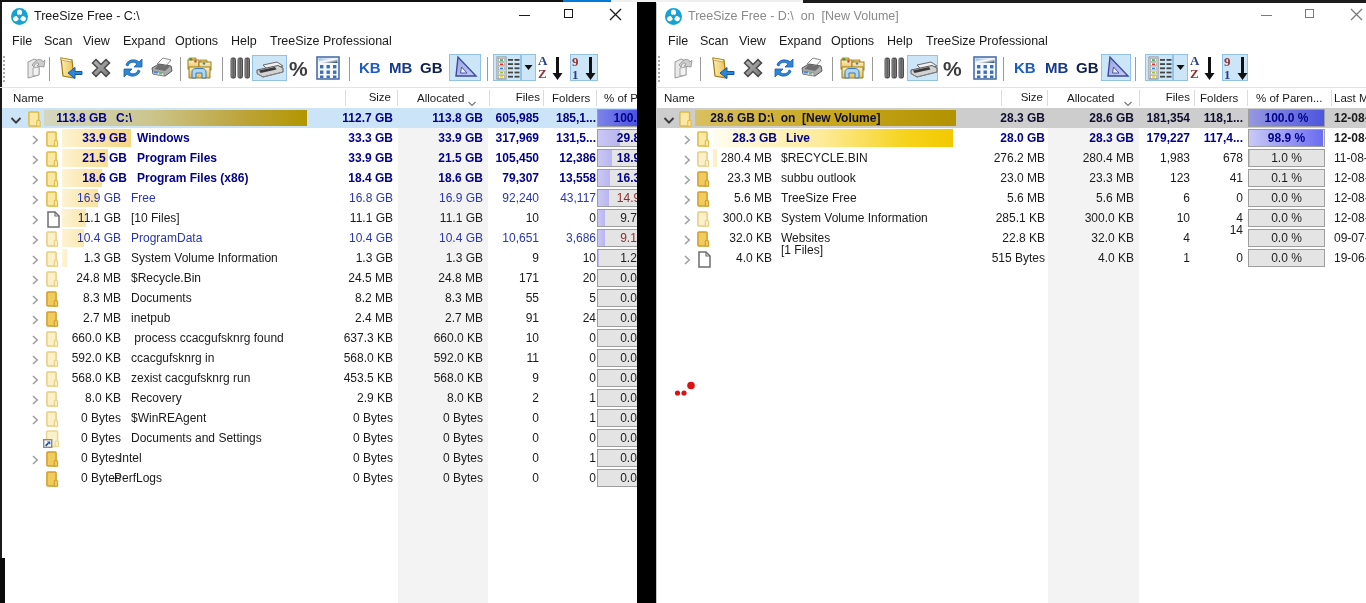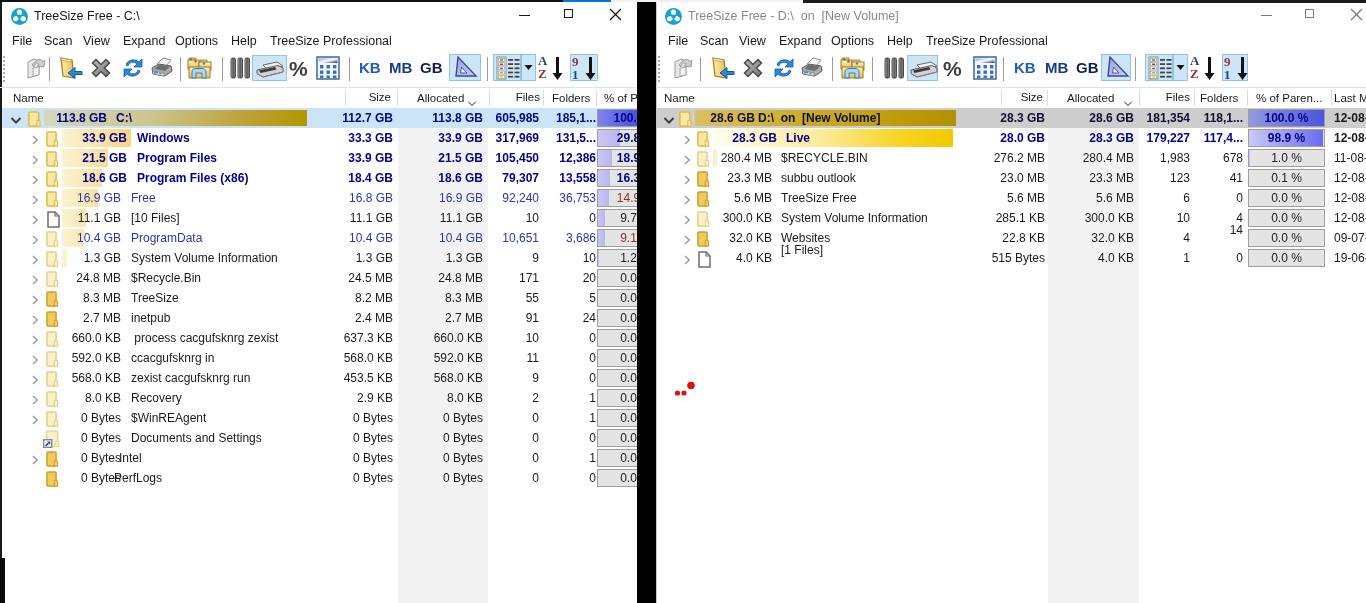--- a/index.html
+++ b/index.html
@@ -285,21 +285,21 @@
       </svg></div>
 <div style="position:absolute;left:46px;top:191px"><svg width="12.5" height="16" viewBox="0 0 12.5 16">
         <rect x="0.9" y="0.9" width="9.2" height="14.2" rx="1" fill="#fbe8a4" stroke="#deba42" stroke-width="1.5"></rect>
         <path d="M8.3 15.2 L8.3 10.4 Q8.3 9.2 9.5 9.2 Q11.6 9.2 11.6 10.4 L11.6 15.2 Z" fill="#fbe8a4" stroke="#deba42" stroke-width="1.1"></path>
       </svg></div>
 <div class="t r " style="left:41px;top:188px;width:80px;color:#2936ad">16.9 GB</div>
 <div class="t " style="left:131px;top:188px;color:#2936ad">Free</div>
 <div class="t r " style="left:305px;top:188px;width:88px;color:#2936ad">16.8 GB</div>
 <div class="t r " style="left:395px;top:188px;width:88px;color:#2936ad">16.9 GB</div>
 <div class="t r " style="left:451px;top:188px;width:88px;color:#2936ad">92,240</div>
-<div class="t r " style="left:508px;top:188px;width:88px;color:#2936ad">36,753</div>
+<div class="t r " style="left:508px;top:188px;width:88px;color:#2936ad">43,117</div>
 <div style="position:absolute;left:597px;top:189px;width:77px;height:18px;background:#e4e4e4;border:1px solid #9e9e9e"></div>
 <div style="position:absolute;left:598px;top:190px;width:11px;height:16px;background:linear-gradient(to right,#cbc8f4,#b9b5f0)"></div>
 <div class="t " style="left:597px;top:188px;width:77px;text-align:center;color:#8b2e2e">14.9 %</div>
 <div style="position:absolute;left:62px;top:209px;width:24px;height:18px;background:linear-gradient(to right,#fdf3d2,#fae7b0)"></div>
 <div style="position:absolute;left:30px;top:212px"><svg width="10" height="12" viewBox="0 0 10 12">
         <path d="M3 2 L7.2 6 L3 10" fill="none" stroke="#9f9f9f" stroke-width="1.6"></path>
       </svg></div>
 <div style="position:absolute;left:47px;top:211px"><svg width="13" height="17" viewBox="0 0 13 17">
         <path d="M1 1 L8 1 L12 5 L12 16 L1 16 Z" fill="#fefefe" stroke="#6e6e6e" stroke-width="1.5"></path>
         <path d="M8 1 L8 5 L12 5" fill="none" stroke="#6e6e6e" stroke-width="1.2"></path>
@@ -363,21 +363,21 @@
 <div style="position:absolute;left:597px;top:269px;width:77px;height:18px;background:#e4e4e4;border:1px solid #9e9e9e"></div>
 <div class="t " style="left:597px;top:268px;width:77px;text-align:center;color:#1a1a1a">0.0 %</div>
 <div style="position:absolute;left:30px;top:292px"><svg width="10" height="12" viewBox="0 0 10 12">
         <path d="M3 2 L7.2 6 L3 10" fill="none" stroke="#9f9f9f" stroke-width="1.6"></path>
       </svg></div>
 <div style="position:absolute;left:46px;top:291px"><svg width="12.5" height="16" viewBox="0 0 12.5 16">
         <rect x="0.9" y="0.9" width="9.2" height="14.2" rx="1" fill="#f1cb5c" stroke="#d09f2c" stroke-width="1.5"></rect>
         <path d="M8.3 15.2 L8.3 10.4 Q8.3 9.2 9.5 9.2 Q11.6 9.2 11.6 10.4 L11.6 15.2 Z" fill="#f1cb5c" stroke="#d09f2c" stroke-width="1.1"></path>
       </svg></div>
 <div class="t r " style="left:41px;top:288px;width:80px;color:#1a1a1a">8.3 MB</div>
-<div class="t " style="left:131px;top:288px;color:#1a1a1a">TreeSize</div>
+<div class="t " style="left:131px;top:288px;color:#1a1a1a">Documents</div>
 <div class="t r " style="left:305px;top:288px;width:88px;color:#1a1a1a">8.2 MB</div>
 <div class="t r " style="left:395px;top:288px;width:88px;color:#1a1a1a">8.3 MB</div>
 <div class="t r " style="left:451px;top:288px;width:88px;color:#1a1a1a">55</div>
 <div class="t r " style="left:508px;top:288px;width:88px;color:#1a1a1a">5</div>
 <div style="position:absolute;left:597px;top:289px;width:77px;height:18px;background:#e4e4e4;border:1px solid #9e9e9e"></div>
 <div class="t " style="left:597px;top:288px;width:77px;text-align:center;color:#1a1a1a">0.0 %</div>
 <div style="position:absolute;left:30px;top:312px"><svg width="10" height="12" viewBox="0 0 10 12">
         <path d="M3 2 L7.2 6 L3 10" fill="none" stroke="#9f9f9f" stroke-width="1.6"></path>
       </svg></div>
 <div style="position:absolute;left:46px;top:311px"><svg width="12.5" height="16" viewBox="0 0 12.5 16">
@@ -393,21 +393,21 @@
 <div style="position:absolute;left:597px;top:309px;width:77px;height:18px;background:#e4e4e4;border:1px solid #9e9e9e"></div>
 <div class="t " style="left:597px;top:308px;width:77px;text-align:center;color:#1a1a1a">0.0 %</div>
 <div style="position:absolute;left:30px;top:332px"><svg width="10" height="12" viewBox="0 0 10 12">
         <path d="M3 2 L7.2 6 L3 10" fill="none" stroke="#9f9f9f" stroke-width="1.6"></path>
       </svg></div>
 <div style="position:absolute;left:46px;top:331px"><svg width="12.5" height="16" viewBox="0 0 12.5 16">
         <rect x="0.9" y="0.9" width="9.2" height="14.2" rx="1" fill="#fbf0c8" stroke="#e6cd80" stroke-width="1.5"></rect>
         <path d="M8.3 15.2 L8.3 10.4 Q8.3 9.2 9.5 9.2 Q11.6 9.2 11.6 10.4 L11.6 15.2 Z" fill="#fbf0c8" stroke="#e6cd80" stroke-width="1.1"></path>
       </svg></div>
 <div class="t r " style="left:41px;top:328px;width:80px;color:#1a1a1a">660.0 KB</div>
-<div class="t " style="left:131px;top:328px;color:#1a1a1a"> process cacgufsknrg zexist</div>
+<div class="t " style="left:131px;top:328px;color:#1a1a1a"> process ccacgufsknrg found</div>
 <div class="t r " style="left:305px;top:328px;width:88px;color:#1a1a1a">637.3 KB</div>
 <div class="t r " style="left:395px;top:328px;width:88px;color:#1a1a1a">660.0 KB</div>
 <div class="t r " style="left:451px;top:328px;width:88px;color:#1a1a1a">10</div>
 <div class="t r " style="left:508px;top:328px;width:88px;color:#1a1a1a">0</div>
 <div style="position:absolute;left:597px;top:329px;width:77px;height:18px;background:#e4e4e4;border:1px solid #9e9e9e"></div>
 <div class="t " style="left:597px;top:328px;width:77px;text-align:center;color:#1a1a1a">0.0 %</div>
 <div style="position:absolute;left:30px;top:352px"><svg width="10" height="12" viewBox="0 0 10 12">
         <path d="M3 2 L7.2 6 L3 10" fill="none" stroke="#9f9f9f" stroke-width="1.6"></path>
       </svg></div>
 <div style="position:absolute;left:46px;top:351px"><svg width="12.5" height="16" viewBox="0 0 12.5 16">

